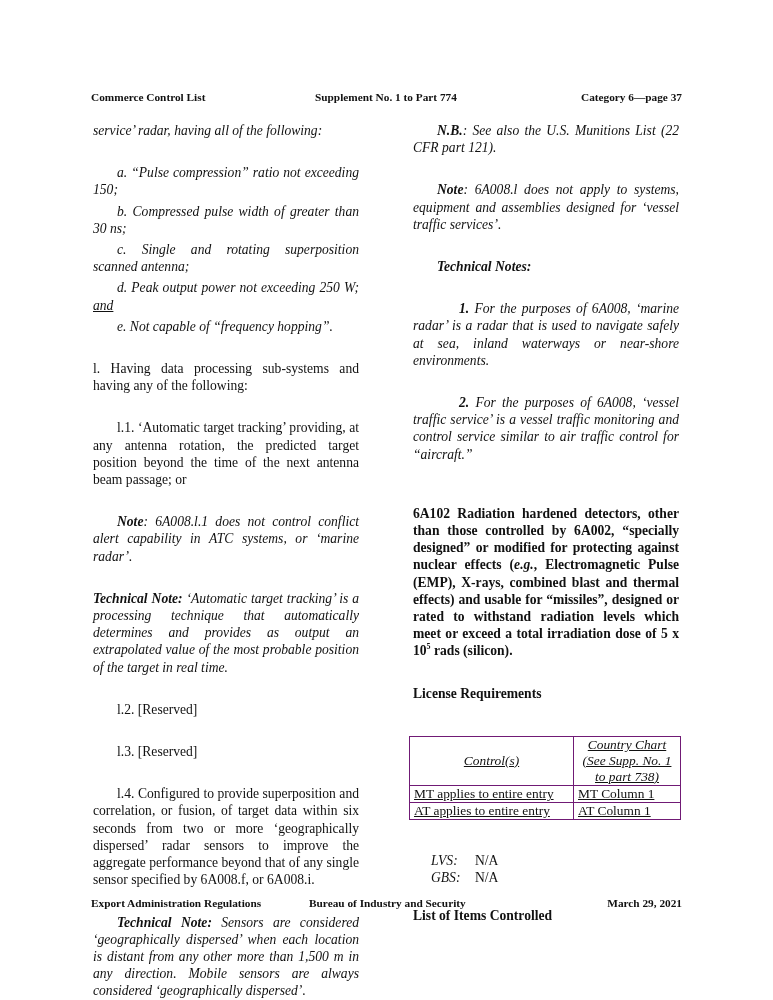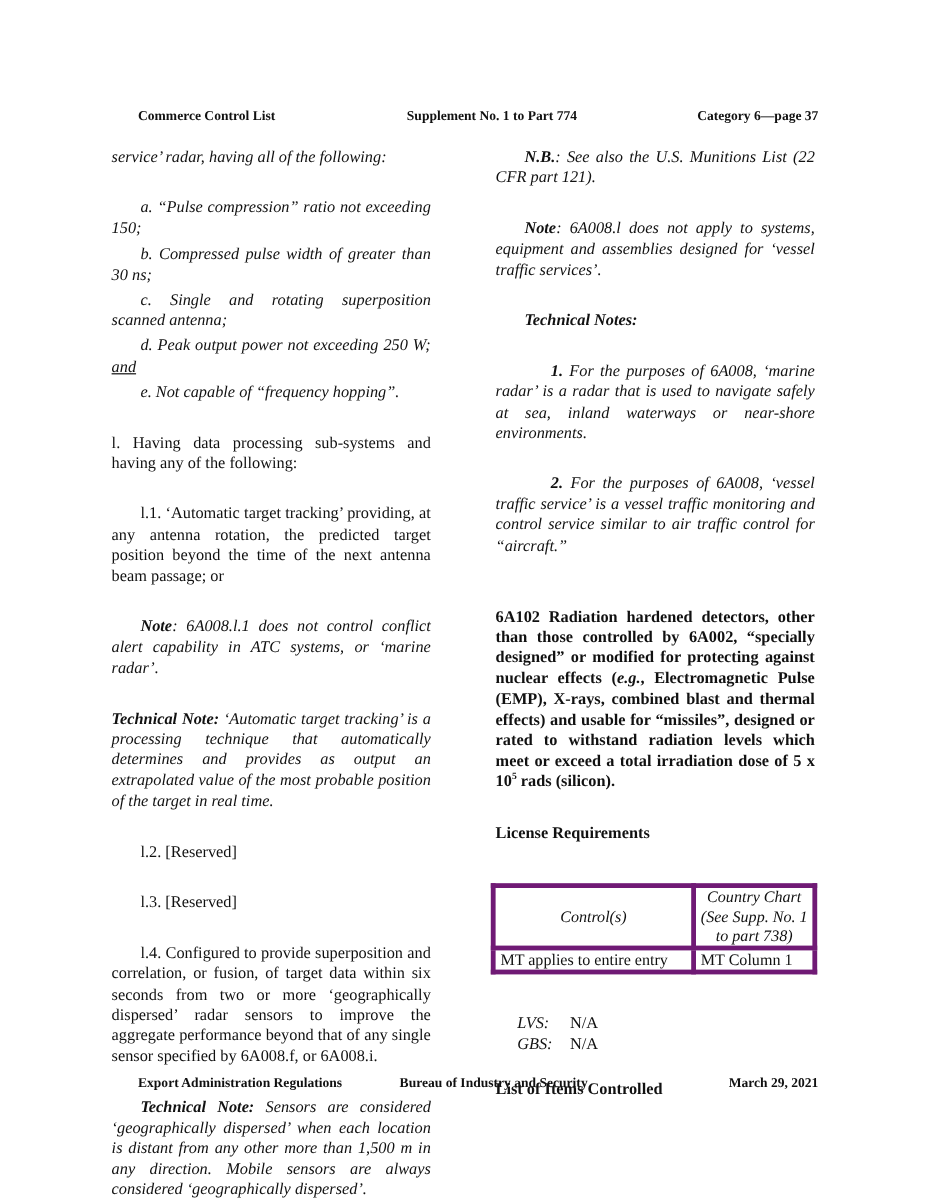--- a/index.html
+++ b/index.html
@@ -1,34 +1,34 @@
 <!DOCTYPE html>
 <html><head>
 <meta charset="utf-8">
 <style>
   html, body { margin: 0; padding: 0; background: #ffffff; }
   body { width: 773px; height: 1000px; position: relative; overflow: hidden;
          font-family: "Liberation Serif", serif; color: #111; }
   .hdr, .ftr { position: absolute; left: 91px; width: 591px; font-weight: bold; font-size: 11.3px; }
   .hdr { top: 91px; }
   .ftr { top: 897px; }
-  .hdr span, .ftr span { position: absolute; top: 0; white-space: nowrap; margin-left: 24px; }
+  .hdr span, .ftr span { position: absolute; top: 0; white-space: nowrap; }
   .col { position: absolute; top: 118px; width: 274px; font-size: 13.6px; line-height: 17.2px; }
   .col.left { left: 89px; }
   .col.right { left: 409px; }
   p { margin: 4px; text-align: justify; }
   .it { font-style: italic; }
   .b { font-weight: bold; }
   .ind { text-indent: 24px; }
   .ind2 { text-indent: 46px; }
   .gap { height: 17px; }
   .gap2 { height: 15px; }
   u { }
   table.lic { border-collapse: collapse; width: 272px; margin-top: 13px; font-size: 13.4px; }
-  table.lic td { border: 4px solid #701a75; padding: 0 4px; line-height: 16px; }
+  table.lic td { border: 1px solid #701a75; padding: 0 4px; line-height: 16px; text-decoration: underline; }
   table.lic td.c { text-align: center; font-style: italic; }
   .exc-row { padding-left: 22px; }
   .exc-row .k { display: inline-block; width: 44px; font-style: italic; }
   sup { font-size: 8px; vertical-align: 6px; line-height: 0; }
 </style>
 </head>
 <body>
 
 <div class="hdr">
   <span style="left:0">Commerce Control List</span>
@@ -81,20 +81,24 @@
   <table class="lic">
     <tbody>
         <tr>
       <td class="c" style="width:155px">Control(s)</td>
       <td class="c">Country Chart (See Supp. No. 1 to part 738)</td>
     </tr>
     <tr>
       <td>MT applies to entire entry</td>
       <td>MT Column 1</td>
     </tr>
+    <tr>
+      <td>AT applies to entire entry</td>
+      <td>AT Column 1</td>
+    </tr>
   </tbody>
     </table>
   <div class="gap2"></div>
   <div class="gap"></div>
   <div class="exc-row"><span class="k">LVS:</span><span>N/A</span></div>
   <div class="exc-row"><span class="k">GBS:</span><span>N/A</span></div>
   <div class="gap"></div>
   <p class="b">List of Items Controlled</p>
 </div>
 

